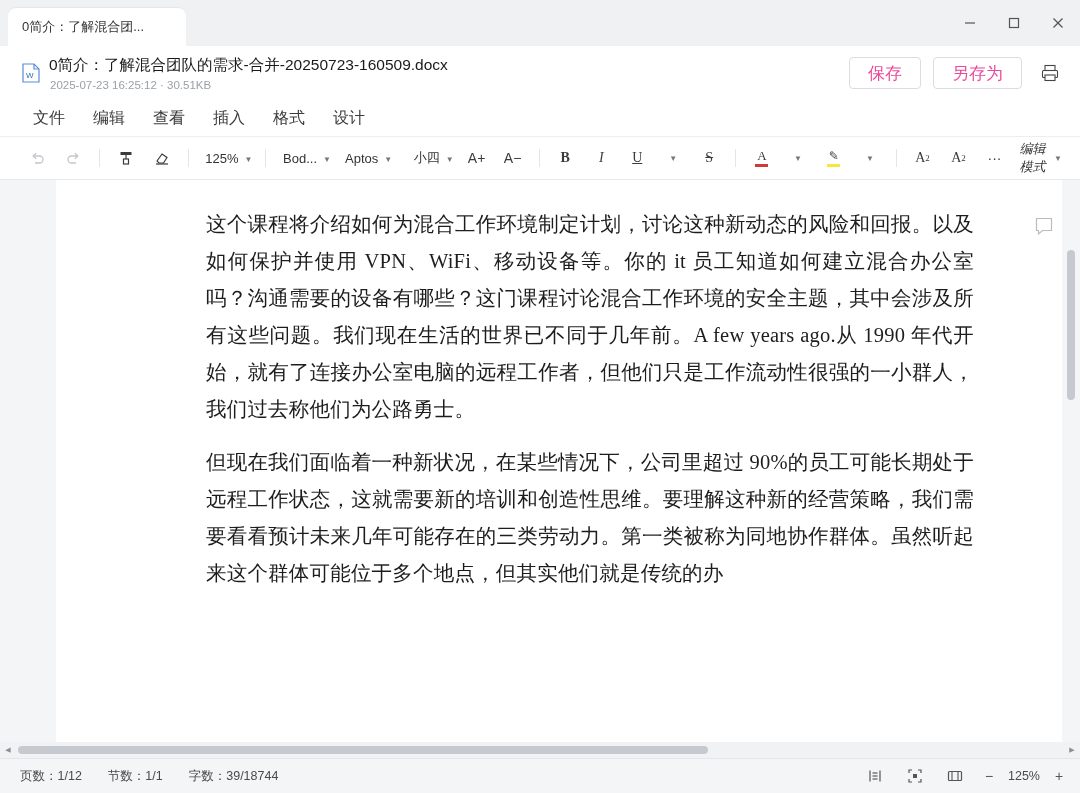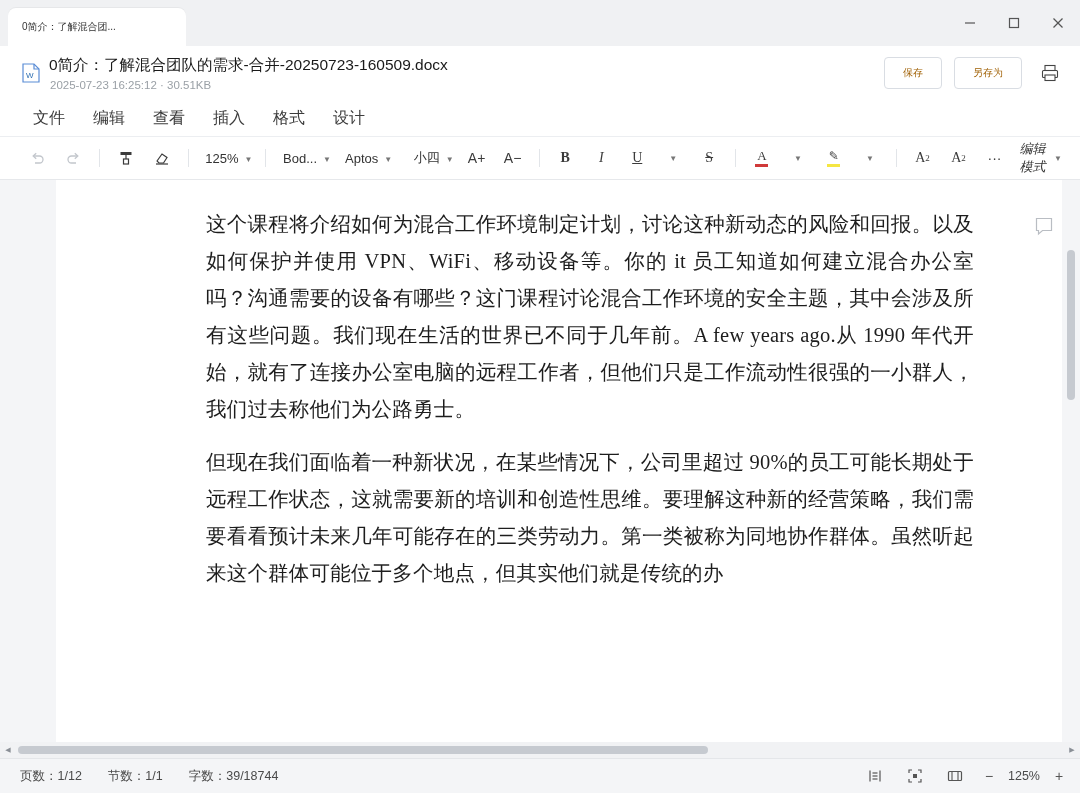--- a/index.html
+++ b/index.html
@@ -35,21 +35,21 @@
   .tab {
     margin-left: 8px;
     height: 38px;
     min-width: 150px;
     max-width: 230px;
     background: #ffffff;
     border-radius: 8px 8px 0 0;
     display: flex;
     align-items: center;
     padding: 0 14px;
-    font-size: 10px;
+    font-size: 13px;
     color: #333;
     white-space: nowrap;
     overflow: hidden;
     box-shadow: 0 -1px 0 rgba(0,0,0,0.04);
   }
   .win-controls {
     position: absolute;
     right: 0;
     top: 0;
     height: 46px;
@@ -100,22 +100,22 @@
     display: flex;
     align-items: center;
     gap: 12px;
   }
   .tbtn {
     border: 1px solid #d9dde3;
     background: #fff;
     border-radius: 4px;
     height: 30px;
     padding: 0 18px;
-    font-size: 10px;
-    color: #a16207;
+    font-size: 17px;
+    color: #ec4899;
     display: flex;
     align-items: center;
     justify-content: center;
   }
   .icon-btn {
     width: 32px; height: 30px;
     display: flex; align-items: center; justify-content: center;
     color: #444;
   }
 

